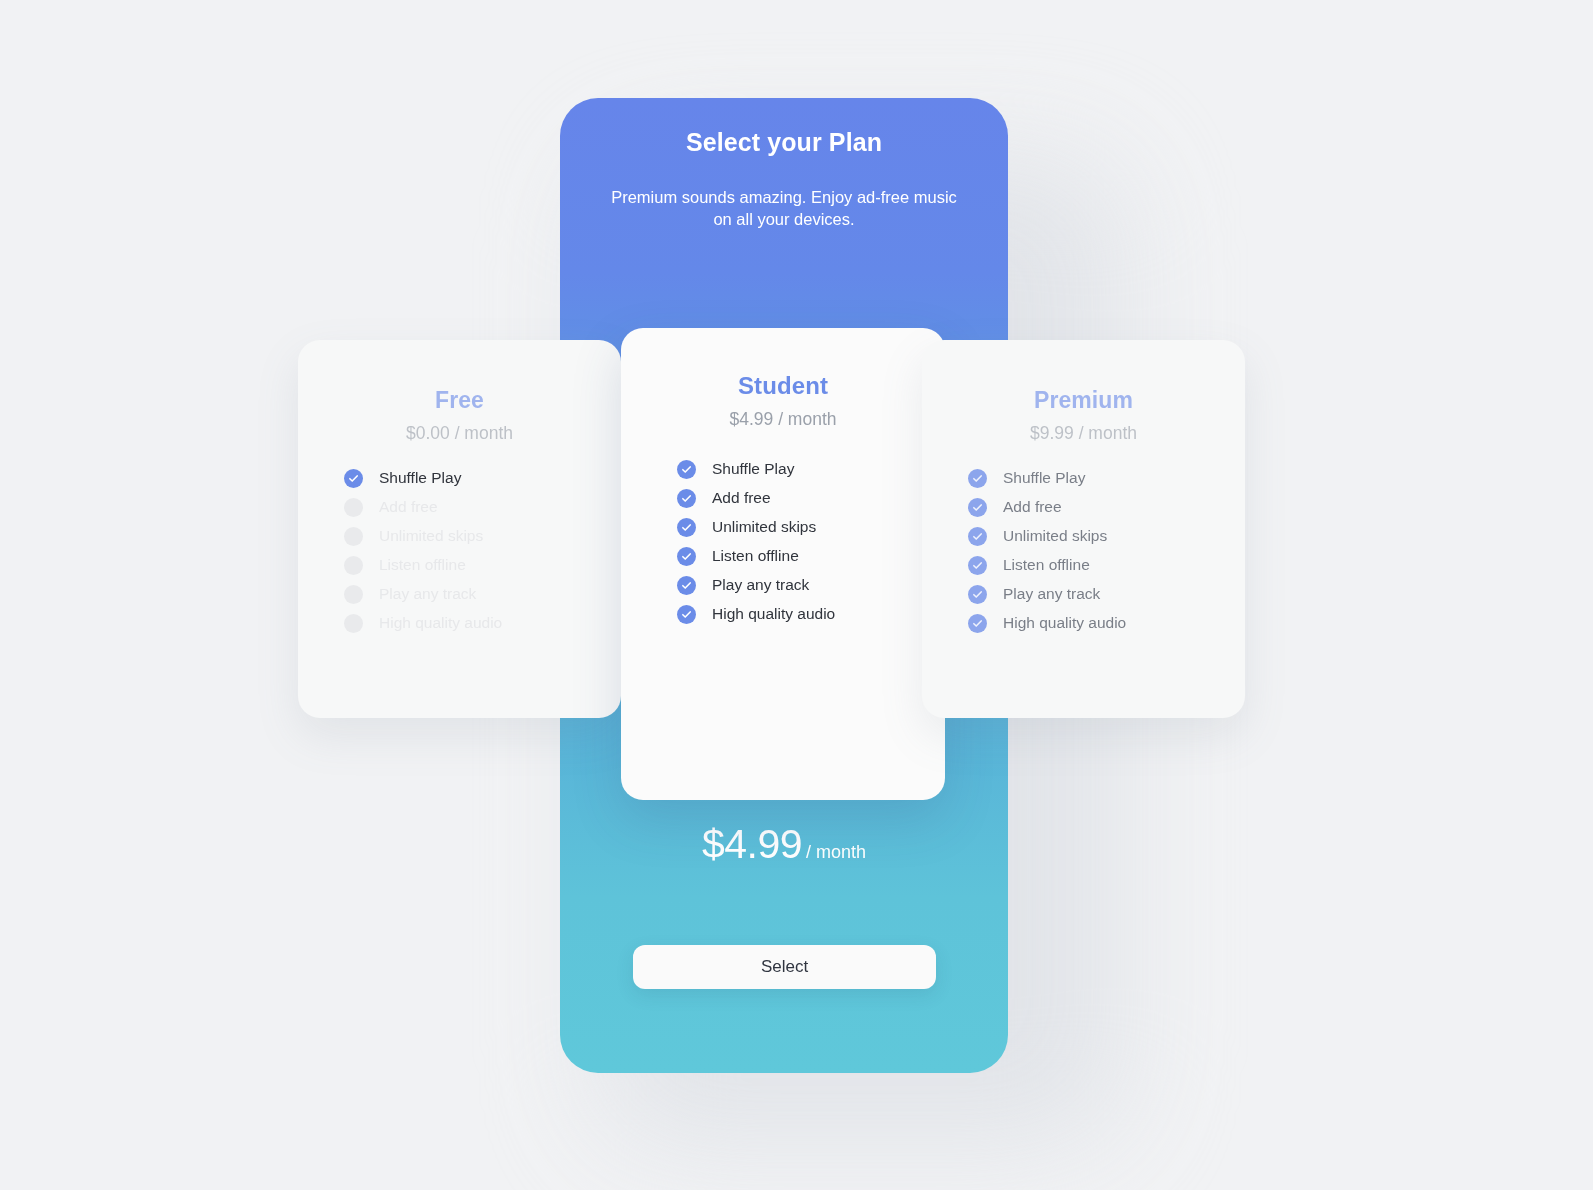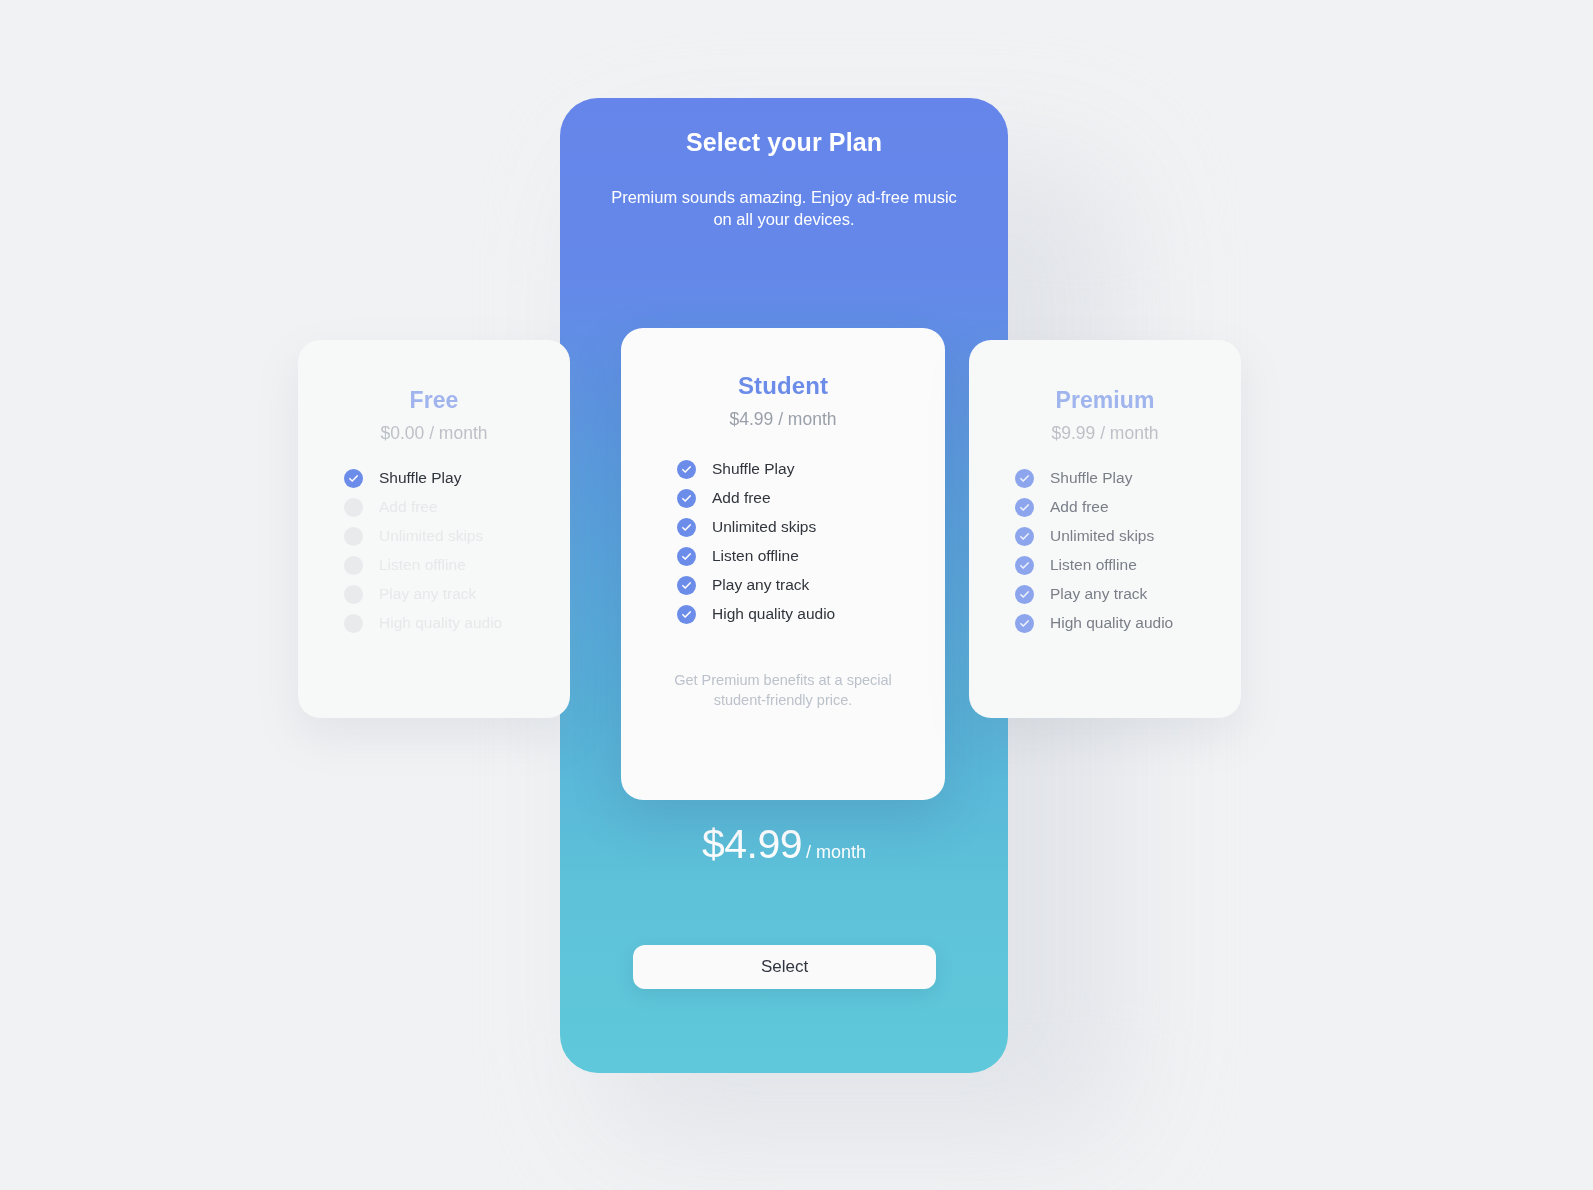--- a/index.html
+++ b/index.html
@@ -85,32 +85,32 @@
   }
 
   .plan-card {
     position: absolute;
     background: #f7f8f8;
     border-radius: 22px;
     pointer-events: auto;
   }
 
   .plan-card.side {
-    width: 272px;
+    width: 323px;
     box-shadow: 0 18px 44px rgba(116,128,148,.13);
   }
 
   .plan-card.free {
     left: 298px;
     top: 340px;
     height: 378px;
   }
 
   .plan-card.premium {
-    left: 969px;
+    left: 922px;
     top: 340px;
     height: 378px;
   }
 
   .plan-card.center {
     left: 621px;
     top: 328px;
     width: 324px;
     height: 472px;
     background: #fbfbfb;
@@ -385,21 +385,20 @@
         </li>
         <li class="feature enabled">
           <span class="check on">
             <svg width="11" height="11" viewBox="0 0 12 12">
                 <path d="M2 6.2 L4.6 8.8 L10 3.2" fill="none" stroke="#ffffff" stroke-width="1.7" stroke-linecap="round" stroke-linejoin="round"></path>
               </svg>
           </span>
           <span class="feature-label">High quality audio</span>
         </li>
       </ul>
-      <div class="card-note">Get Premium benefits at a special student-friendly price.</div>
     </div>
 
     <div class="plan-card side premium">
       <div class="card-head">
         <div class="card-name">Premium</div>
         <div class="card-price">$9.99 / month</div>
       </div>
       <ul class="feature-list">
         <li class="feature enabled">
           <span class="check on">

